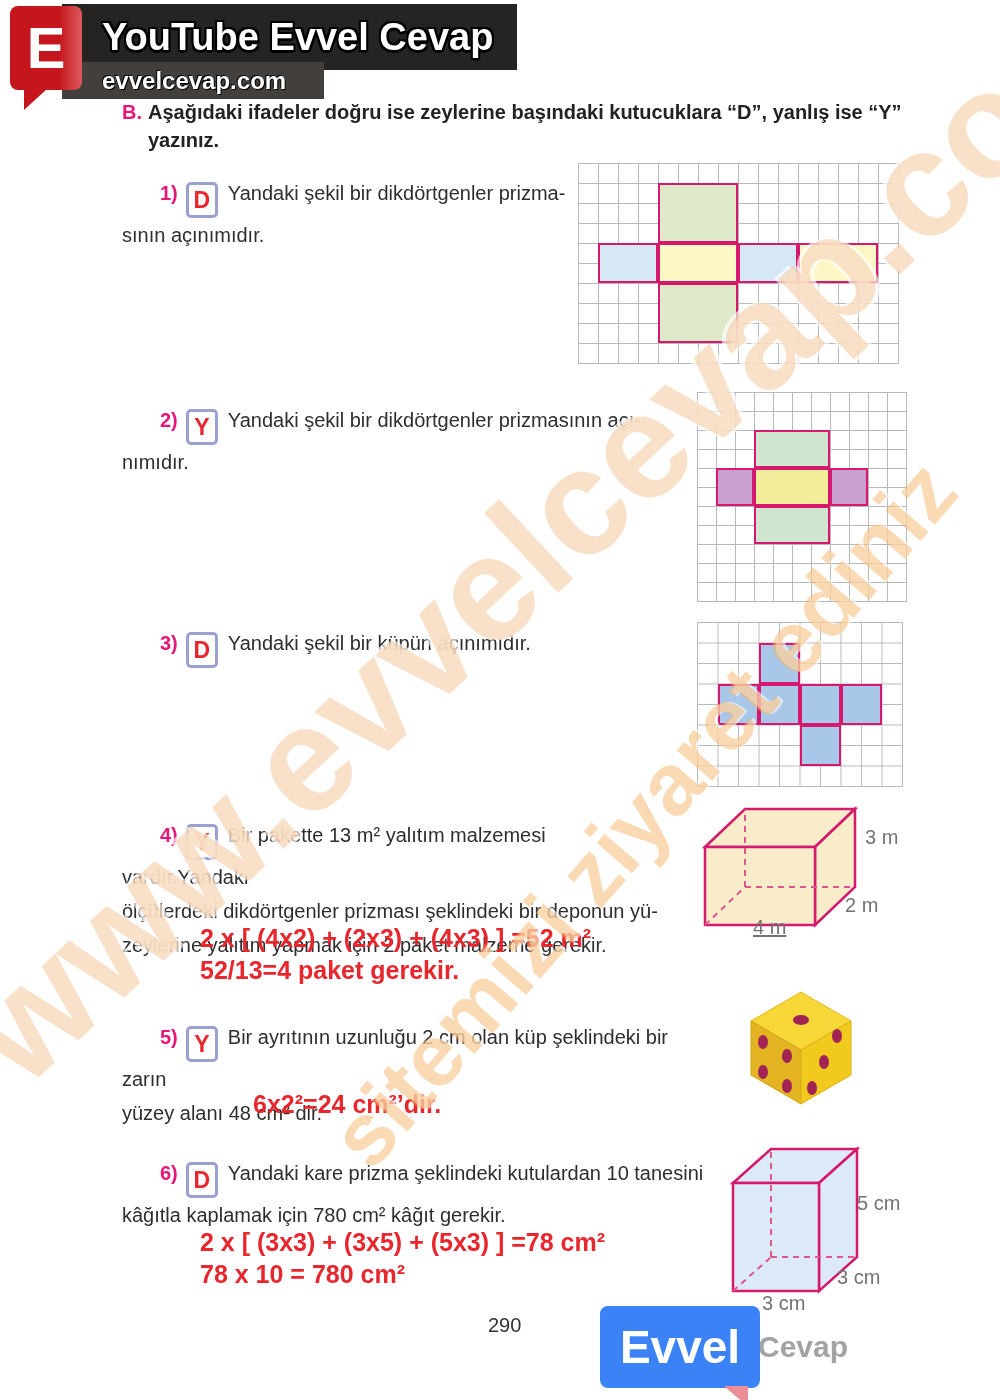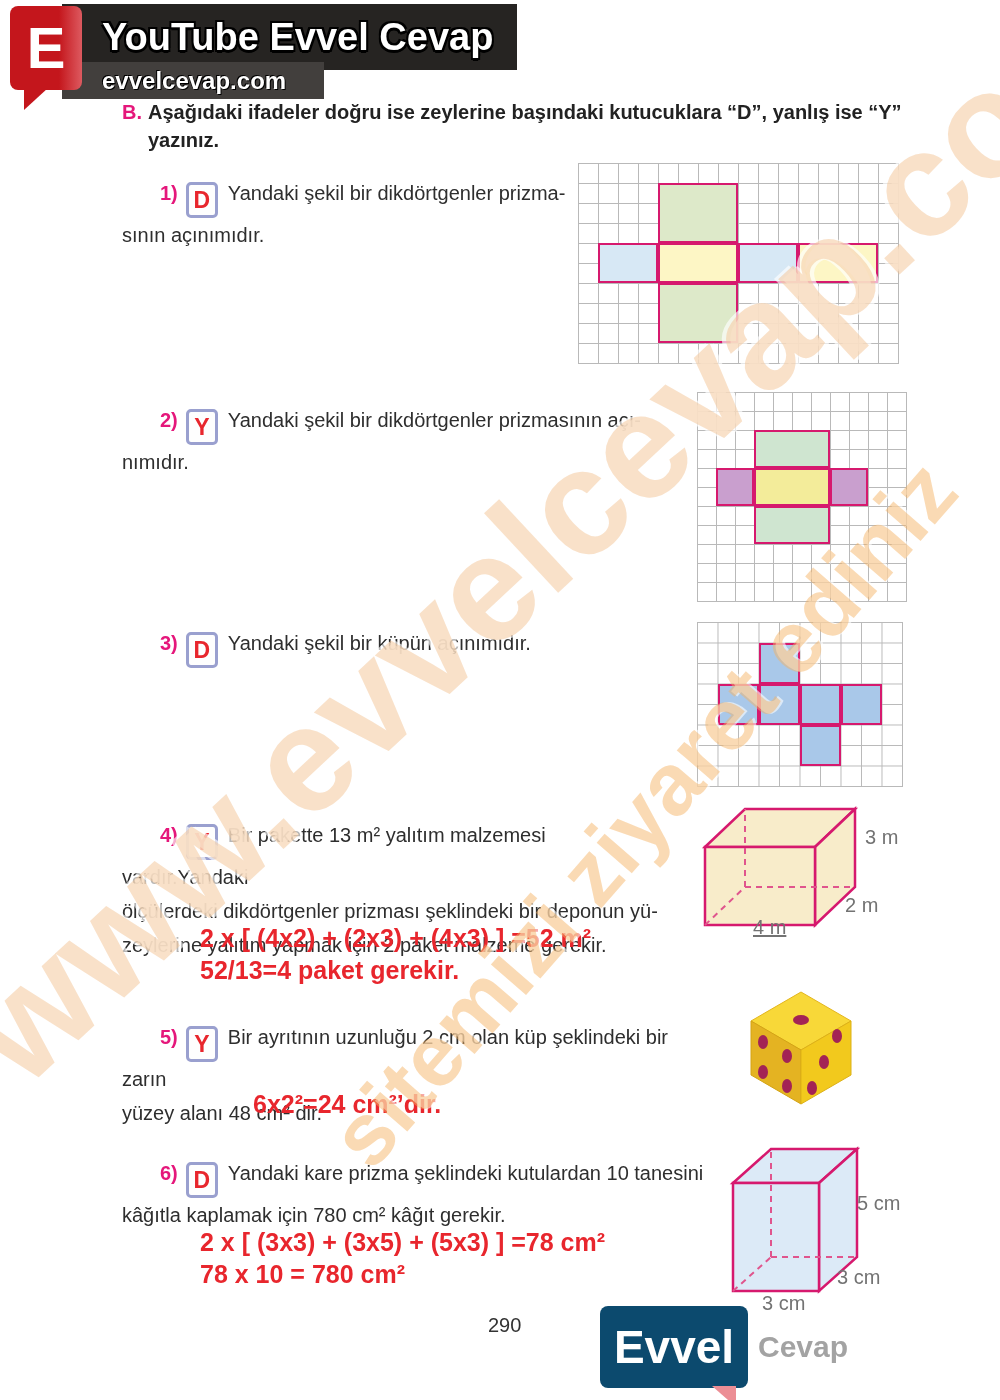--- a/index.html
+++ b/index.html
@@ -46,21 +46,21 @@
 
   
   .wm{pointer-events:none;z-index:40;font-weight:bold;white-space:nowrap;}
   .wm1{left:-70px;top:990px;font-size:150px;color:rgba(243,196,148,0.50);transform:rotate(-43deg);transform-origin:0 0;
     text-shadow:3px 3px 0 rgba(255,255,255,0.65),-3px -3px 0 rgba(255,255,255,0.65);}
   .wm2{left:310px;top:1120px;font-size:88px;color:rgba(244,178,98,0.48);transform:rotate(-49deg);transform-origin:0 0;
     text-shadow:2px 2px 0 rgba(255,255,255,0.6);}
 
   
   .page-num{left:488px;top:1314px;font-size:20px;color:#333;}
-  .foot-bubble{left:600px;top:1306px;width:148px;height:82px;background:#0c4a6e;border-radius:8px;
+  .foot-bubble{left:600px;top:1306px;width:160px;height:82px;background:#3b82f6;border-radius:8px;
     display:flex;align-items:center;justify-content:center;z-index:3;}
   .foot-bubble:after{content:"";position:absolute;right:12px;bottom:-19px;width:0;height:0;
     border-top:21px solid #ec8e95;border-left:24px solid transparent;}
   .foot-evvel{color:#fff;font-size:46px;font-weight:bold;}
   .foot-cevap{left:758px;top:1306px;height:82px;line-height:82px;font-size:30px;font-weight:bold;color:#a3a3a3;}
 </style>
 </head>
 <body>
 
 <div class="abs banner1">

